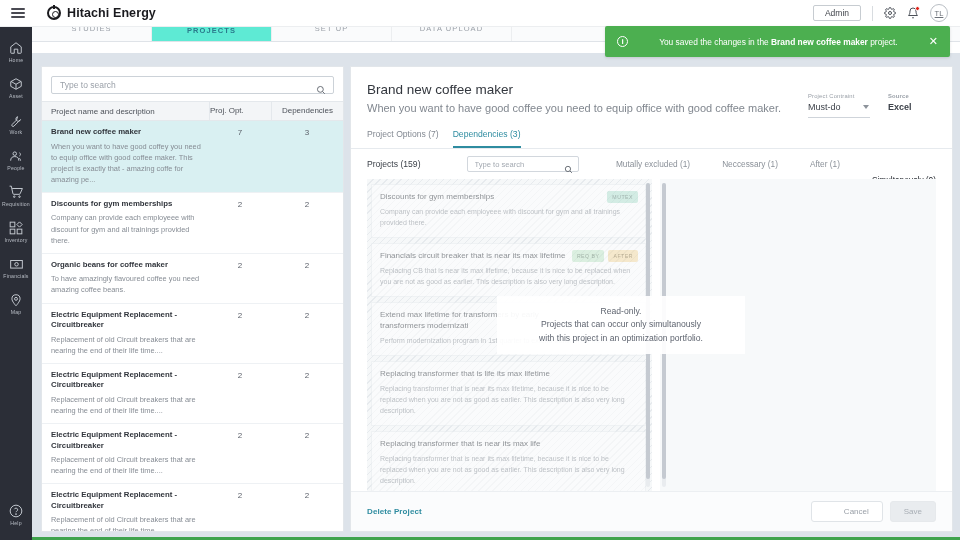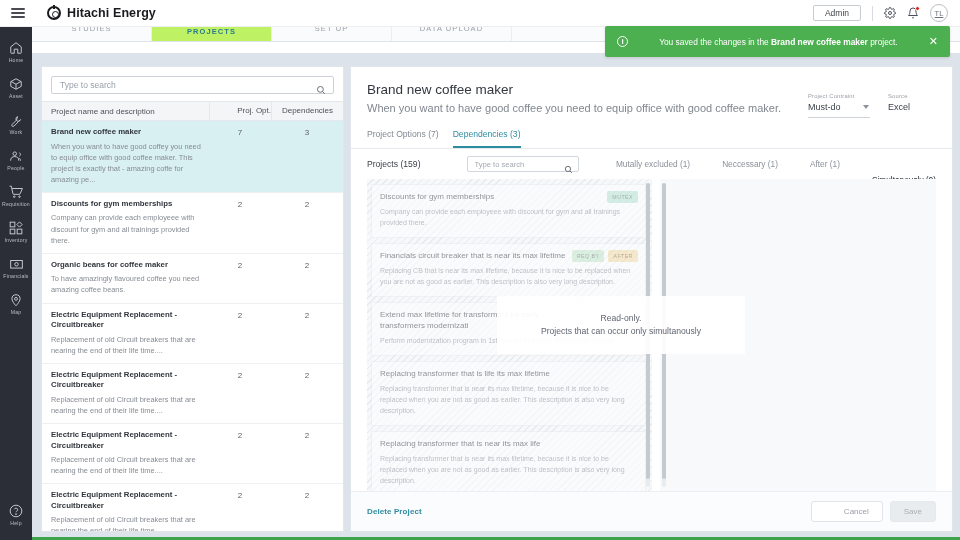--- a/index.html
+++ b/index.html
@@ -60,22 +60,22 @@
     position: absolute; left: 32px; top: 16px; width: 928px; height: 26px;
     background: #fafbfc; display: flex; align-items: stretch;
     border-bottom: 1px solid #dfe3e8;
   }
   .navtab {
     width: 120px; display: flex; align-items: center; justify-content: center;
     font-size: 7.5px; letter-spacing: 1.1px; color: #9aa0a8; cursor: pointer;
     background: #fafbfc; border-right: 1px solid #eceef0;
   }
   .navtab.active {
-    background: #bef264; color: #2b7b8c; font-weight: bold;
-    border-top: 6px solid #3b82f6;
+    background: #5eead4; color: #2b7b8c; font-weight: bold;
+    border-top: 4px solid #3b82f6;
   }
 
   
   .rail {
     position: absolute; left: 0; top: 27px; width: 32px; height: 513px;
     background: #2b2e37; z-index: 20;
   }
   .rail-item {
     display: flex; flex-direction: column; align-items: center;
     margin-top: 14px; cursor: pointer; gap: 2px;
@@ -108,21 +108,21 @@
   }
   .search-box input::placeholder { color: #9ba1a9; }
   .search-ico { position: absolute; right: 7px; top: 4px; }
 
   .list-head {
     display: flex; align-items: center; height: 20px;
     background: #f3f5f7; border-top: 1px solid #e4e8ec; border-bottom: 1px solid #e4e8ec;
     font-size: 8px; color: #4d525a; padding: 0 0 0 9px;
   }
   .lh-name { flex: 1; }
-  .lh-opt { width: 62px; text-align: right; border-left: 1px solid #e4e8ec; height: 20px; line-height: 20px;}
+  .lh-opt { width: 62px; text-align: left; border-left: 1px solid #e4e8ec; height: 20px; line-height: 20px;}
   .lh-dep { width: 72px; text-align: center; border-left: 1px solid #e4e8ec; height: 20px; line-height: 20px;}
 
   .list-body { flex: 1; overflow: hidden; }
   .prow {
     display: flex; border-bottom: 1px solid #eef1f4; padding: 6px 0 7px 0;
     cursor: pointer;
   }
   .prow.sel { background: #d9f0f2; }
   .prow-main { flex: 1; padding-left: 9px; padding-right: 6px; }
   .prow-title { font-size: 7.8px; font-weight: bold; color: #31353c; line-height: 1.35; }
@@ -141,21 +141,21 @@
   .detail-sub { font-size: 11px; color: #81878f; margin-top: 5px; }
 
   .constraint-wrap {
     position: absolute; right: 16px; top: 26px; display: flex; gap: 18px;
   }
   .field-label { font-size: 5.8px; color: #9aa0a8; letter-spacing: .2px; }
   .field-val { font-size: 9px; color: #3d424a; margin-top: 3px; }
   .constraint-field { width: 62px; border-bottom: 1px solid #cfd4da; padding-bottom: 5px; position: relative; cursor: pointer; }
   .caret { position: absolute; right: 1px; top: 12px; width: 0; height: 0;
     border-left: 3.5px solid transparent; border-right: 3.5px solid transparent; border-top: 4px solid #8d939b; }
-  .source-field { width: 48px; }
+  .source-field { width: 48px; font-weight: bold; }
 
   .dtabs { display: flex; gap: 14px; padding: 0 16px; margin-top: 15px; border-bottom: 1px solid #e6eaee; }
   .dtab { font-size: 8.6px; color: #838992; padding-bottom: 7px; cursor: pointer; }
   .dtab.active { color: #2e8ca0; border-bottom: 2px solid #2e8ca0; font-weight: normal; }
 
   .filterrow {
     display: flex; align-items: center; padding: 0 16px; height: 30px; gap: 0;
   }
   .proj-count { font-size: 8.6px; color: #3d424a; }
   .mini-search {
@@ -536,20 +536,21 @@
       <div class="footer-btns">
         <div class="btn btn-cancel">Cancel</div>
         <div class="btn btn-save">Save</div>
       </div>
     </div>
   </div>
 
   <div class="readonly">
     <div>Read-only.</div>
     <div>Projects that can occur only simultanously</div>
+    <div>with this project in an optimization portfolio.</div>
   </div>
 
   <div class="toast">
     <div class="toast-ico">i</div>
     <div class="toast-msg"><span>You saved the changes in the </span><b>Brand new coffee maker</b><span> project.</span></div>
     <div class="toast-close">✕</div>
   </div>
 
   <div class="bottom-accent"></div>
 </div>

